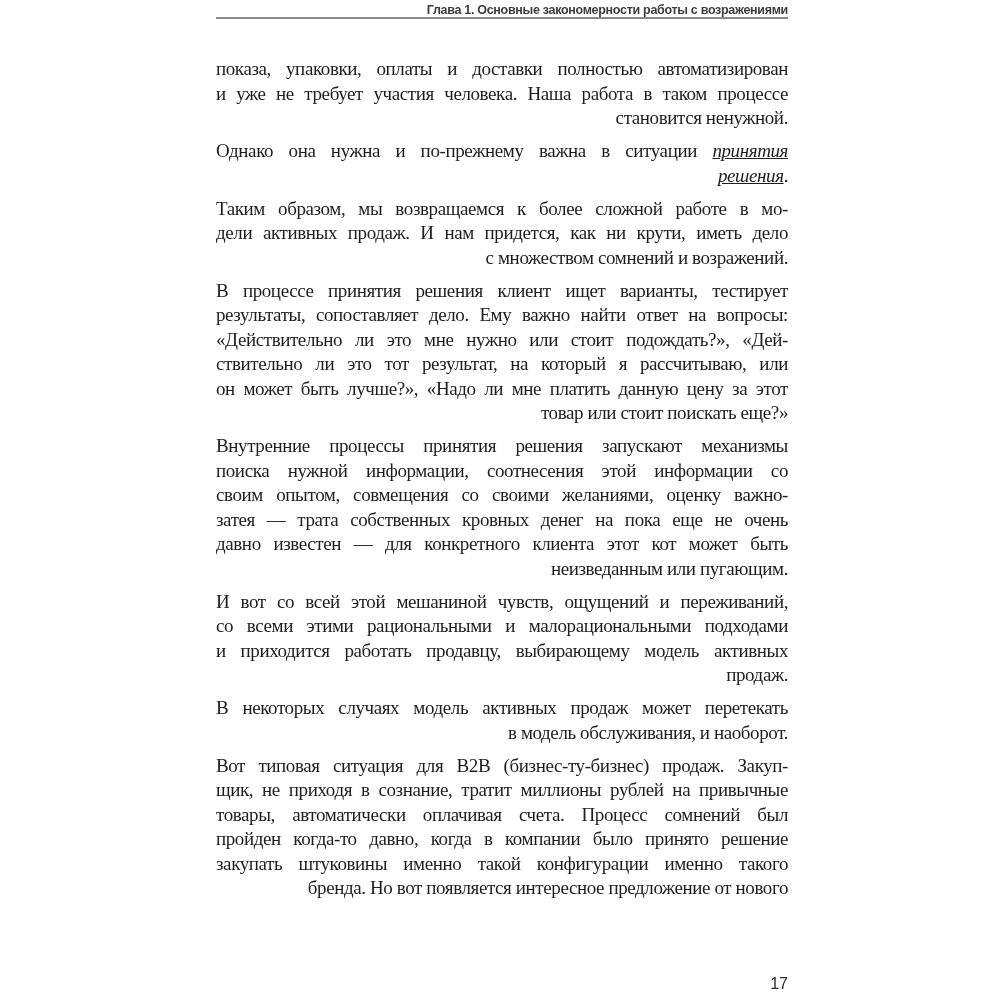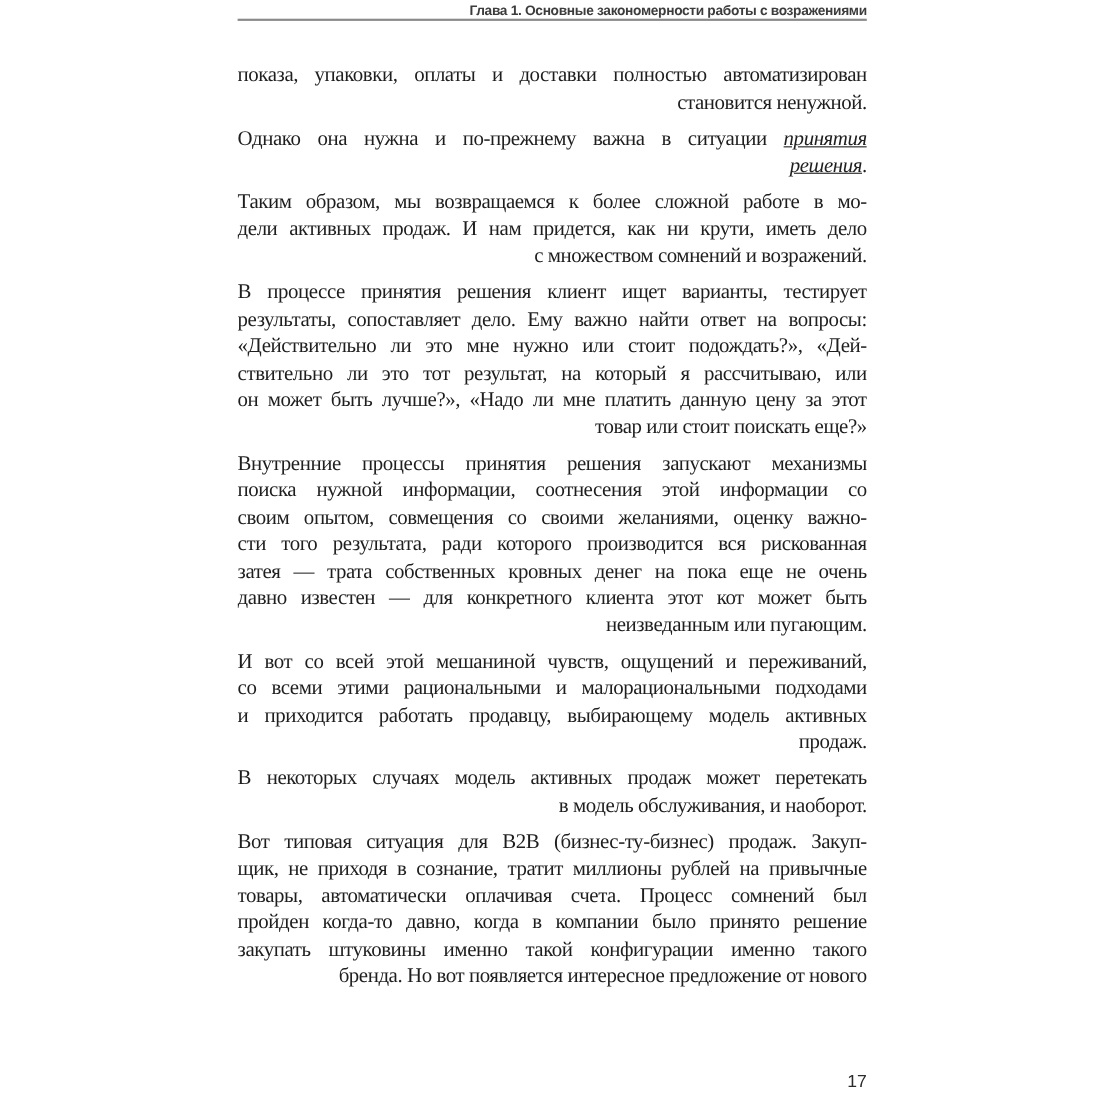--- a/index.html
+++ b/index.html
@@ -89,20 +89,21 @@
 </head>
 <body>
 
 <div class="page">
   <div class="text-column">
     <div class="running-head">Глава 1. Основные закономерности работы с возражениями</div>
     <div class="head-rule"></div>
     <div class="page-body">
         <div class="para">
           <div class="line"><span>показа, упаковки, оплаты и доставки полностью автоматизирован</span></div>
+          <div class="line"><span>и уже не требует участия человека. Наша работа в таком процессе</span></div>
           <div class="line last"><span>становится ненужной.</span></div>
         </div>
         <div class="para">
           <div class="line"><span>Однако она нужна и по-прежнему важна в ситуации </span><em>принятия</em></div>
           <div class="line last"><em>решения</em><span>.</span></div>
         </div>
         <div class="para">
           <div class="line"><span>Таким образом, мы возвращаемся к более сложной работе в мо-</span></div>
           <div class="line"><span>дели активных продаж. И нам придется, как ни крути, иметь дело</span></div>
           <div class="line last"><span>с множеством сомнений и возражений.</span></div>
@@ -112,21 +113,20 @@
           <div class="line"><span>результаты, сопоставляет дело. Ему важно найти ответ на вопросы:</span></div>
           <div class="line"><span>«Действительно ли это мне нужно или стоит подождать?», «Дей-</span></div>
           <div class="line"><span>ствительно ли это тот результат, на который я рассчитываю, или</span></div>
           <div class="line"><span>он может быть лучше?», «Надо ли мне платить данную цену за этот</span></div>
           <div class="line last"><span>товар или стоит поискать еще?»</span></div>
         </div>
         <div class="para">
           <div class="line"><span>Внутренние процессы принятия решения запускают механизмы</span></div>
           <div class="line"><span>поиска нужной информации, соотнесения этой информации со</span></div>
           <div class="line"><span>своим опытом, совмещения со своими желаниями, оценку важно-</span></div>
-          <div class="line"><span>сти того результата, ради которого производится вся рискованная</span></div>
           <div class="line"><span>затея — трата собственных кровных денег на пока еще не очень</span></div>
           <div class="line"><span>давно известен — для конкретного клиента этот кот может быть</span></div>
           <div class="line last"><span>неизведанным или пугающим.</span></div>
         </div>
         <div class="para">
           <div class="line"><span>И вот со всей этой мешаниной чувств, ощущений и переживаний,</span></div>
           <div class="line"><span>со всеми этими рациональными и малорациональными подходами</span></div>
           <div class="line"><span>и приходится работать продавцу, выбирающему модель активных</span></div>
           <div class="line last"><span>продаж.</span></div>
         </div>

